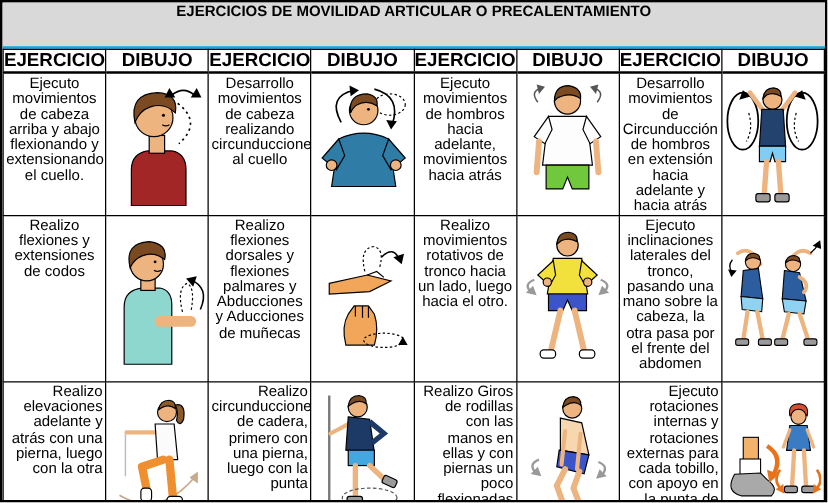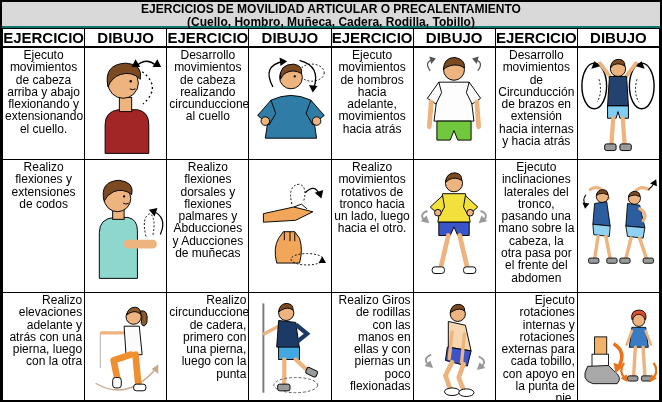--- a/index.html
+++ b/index.html
@@ -3,23 +3,23 @@
 <meta charset="utf-8">
 <style>
   html,body{margin:0;padding:0;background:#fff;}
   .doc{
     width:662px;height:402px;box-sizing:border-box;
     border:2px solid #000;background:#fff;
     font-family:"Liberation Sans",sans-serif;color:#000;
     overflow:hidden;
   }
   .title-block{
-    background:#d9d9d9;border-bottom:2px solid #0f766e;
+    background:#d9d9d9;border-bottom:2px solid #0ea5e9;
     text-align:center;font-weight:bold;font-size:12px;line-height:12.5px;
-    padding:1px 0 1px 0;height:26px;box-sizing:border-box;
+    padding:1px 0 1px 0;height:37px;box-sizing:border-box;
   }
   table{width:100%;border-collapse:collapse;table-layout:fixed;}
   th{
     border:1px solid #000;border-bottom:2px solid #000;
     font-size:15px;font-weight:bold;height:13px;padding:0;background:#fff;
     font-family:"Liberation Sans",sans-serif;
   }
   td{
     border:1px solid #000;vertical-align:top;padding:1px 2px;
     font-size:12px;line-height:12.3px;text-align:center;background:#fff;
@@ -32,21 +32,20 @@
   td.align-left{text-align:center;}
   svg{display:block;margin:0 auto;}
 </style>
 </head>
 <body>
 
 <div class="doc">
 
   <div class="title-block">
     <div>EJERCICIOS DE MOVILIDAD ARTICULAR O PRECALENTAMIENTO</div>
-    <div>(Cuello, Hombro, Muñeca, Cadera, Rodilla, Tobillo)</div>
   </div>
 
   <table>
     <thead>
       <tr>
         <th>EJERCICIO</th>
         <th>DIBUJO</th>
         <th>EJERCICIO</th>
         <th>DIBUJO</th>
         <th>EJERCICIO</th>
@@ -101,21 +100,21 @@
             <circle cx="40" cy="16" r="11" fill="#eeb47f" stroke="#000"></circle>
             <path d="M29,16 Q29,3 41,3 Q52,5 51,14 Q44,9 35,12 Q31,13 29,16 Z" fill="#7b4a21" stroke="#000"></path>
             <path d="M24,29 H56 L61,70 H19 Z" fill="#fdfdfd" stroke="#000"></path>
             <path d="M24,29 L12,46 L21,52 L27,40 Z" fill="#fdfdfd" stroke="#000"></path>
             <path d="M56,29 L68,46 L59,52 L53,40 Z" fill="#fdfdfd" stroke="#000"></path>
             <path d="M16,50 L14,76" stroke="#eeb47f" stroke-width="5" stroke-linecap="round"></path>
             <path d="M64,50 L66,76" stroke="#eeb47f" stroke-width="5" stroke-linecap="round"></path>
             <path d="M22,70 H58 V90 H44 L40,80 L36,90 H22 Z" fill="#72c83c" stroke="#000"></path>
           </svg>
         </td>
-        <td>Desarrollo movimientos de Circunducción de brazos en extensión hacia internas y hacia atrás</td>
+        <td>Desarrollo movimientos de Circunducción de hombros en extensión hacia adelante y hacia atrás</td>
         <td class="drawing">
           <svg width="76" height="102" viewBox="0 0 80 104">
             <ellipse cx="15" cy="33" rx="13" ry="24" fill="none" stroke="#000" stroke-width="1.5"></ellipse>
             <polygon points="15,7 22,12 12,15" fill="#000"></polygon>
             <ellipse cx="65" cy="33" rx="13" ry="24" fill="none" stroke="#000" stroke-width="1.5"></ellipse>
             <polygon points="65,7 58,12 68,15" fill="#000"></polygon>
             <path d="M20,26 Q24,40 18,50" fill="none" stroke="#000" stroke-dasharray="2 2"></path>
             <path d="M60,26 Q56,40 62,50" fill="none" stroke="#000" stroke-dasharray="2 2"></path>
             <path d="M33,25 L21,9" stroke="#eeb47f" stroke-width="4" stroke-linecap="round"></path>
             <path d="M47,25 L59,9" stroke="#eeb47f" stroke-width="4" stroke-linecap="round"></path>

